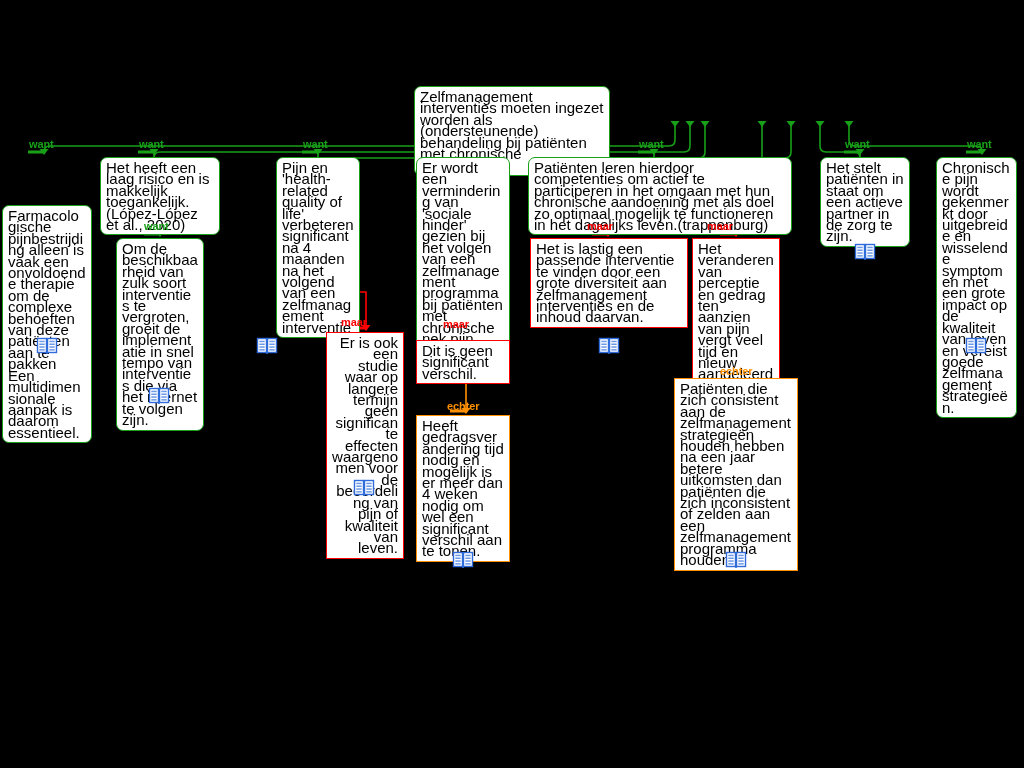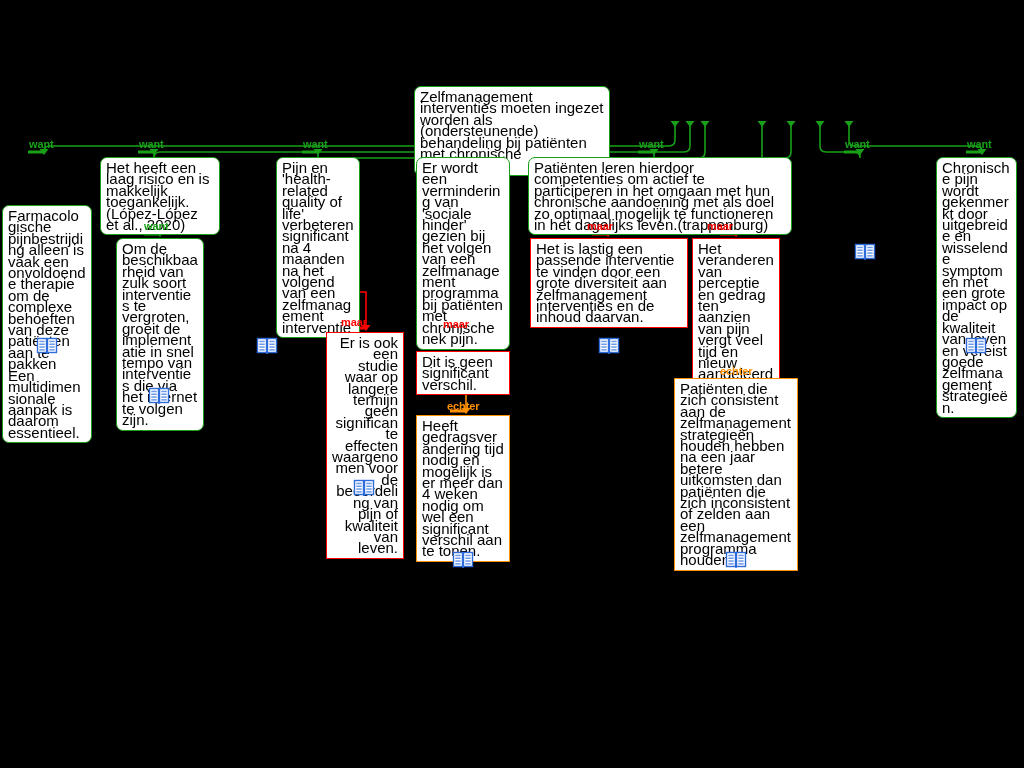--- a/index.html
+++ b/index.html
@@ -124,27 +124,28 @@
       <path d="M 731.5 371 L 740.5 371 L 736 377 Z" fill="#ff9000"></path>
       <path d="M 720 374 L 735 374" stroke="#ff9000" stroke-width="3" fill="none"></path>
     </svg>
 <div class="node green" style="left: 414px; top: 86px; width: 196px; min-height: 36px;">Zelfmanagement interventies moeten ingezet worden als (ondersteunende) behandeling bij patiënten met chronische pijnklachten</div>
     <div class="node green" style="left: 2px; top: 157px; width: 90px; min-height: 124px; margin-top: 48px;">Farmacologische pijnbestrijding alleen is vaak een onvoldoende therapie om de complexe behoeften van deze patiënten aan te pakken Een multidimensionale aanpak is daarom essentieel.</div>
     <div class="node green" style="left: 100px; top: 157px; width: 120px; min-height: 50px;">Het heeft een laag risico en is makkelijk toegankelijk.(López-López et al., 2020)</div>
     <div class="node green" style="left: 116px; top: 238px; width: 88px; min-height: 110px;">Om de beschikbaarheid van zulk soort interventies te vergroten, groeit de implementatie in snel tempo van interventies die via het internet te volgen zijn.</div>
     <div class="node green" style="left: 276px; top: 157px; width: 84px; min-height: 88px;">Pijn en 'health-related quality of life' verbeteren significant na 4 maanden na het volgend van een zelfmanagement interventie</div>
     <div class="node red" style="left: 326px; top: 332px; width: 78px; min-height: 100px; text-align: right;">Er is ook een studie waar op langere termijn geen significante effecten waargenomen voor de beoordeling van pijn of kwaliteit van leven.</div>
     <div class="node green" style="left: 416px; top: 157px; width: 94px; min-height: 96px;">Er wordt een vermindering van 'sociale hinder' gezien bij het volgen van een zelfmanagement programma bij patiënten met chronische nek pijn.</div>
-    <div class="node red" style="left: 416px; top: 351px; width: 94px; min-height: 36px;">Dit is geen significant verschil.</div>
+    <div class="node red" style="left: 416px; top: 340px; width: 94px; min-height: 36px;">Dit is geen significant verschil.</div>
     <div class="node orange" style="left: 416px; top: 415px; width: 94px; min-height: 90px;">Heeft gedragsverandering tijd nodig en mogelijk is er meer dan 4 weken nodig om wel een significant verschil aan te tonen.</div>
     <div class="node green" style="left: 528px; top: 157px; width: 264px; min-height: 48px;">Patiënten leren hierdoor competenties om actief te participeren in het omgaan met hun chronische aandoening met als doel zo optimaal mogelijk te functioneren in het dagelijks leven.(trappenburg)</div>
     <div class="node red" style="left: 530px; top: 238px; width: 158px; min-height: 62px;">Het is lastig een passende interventie te vinden door een grote diversiteit aan zelfmanagement interventies en de inhoud daarvan.</div>
     <div class="node red" style="left: 692px; top: 238px; width: 88px; min-height: 100px;">Het veranderen van perceptie en gedrag ten aanzien van pijn vergt veel tijd en nieuw aangeleerd gedrag is moeilijk vol te houden.
 (Nost.2018)</div>
     <div class="node orange" style="left: 674px; top: 378px; width: 124px; min-height: 104px;">Patiënten die zich consistent aan de zelfmanagementstrategieën houden hebben na een jaar betere uitkomsten dan patiënten die zich inconsistent of zelden aan een zelfmanagement programma houden.</div>
+    <div class="node green" style="left: 820px; top: 157px; width: 90px; min-height: 48px;">Het stelt patiënten in staat om een actieve partner in de zorg te zijn.</div>
     <div class="node green" style="left: 936px; top: 157px; width: 81px; min-height: 124px;">Chronische pijn wordt gekenmerkt door uitgebreide en wisselende symptomen met een grote impact op de kwaliteit van leven en vereist goede zelfmanagement strategieën.</div>
     <div class="edge-label green" style="left: 29px; top: 140px;">want</div>
     <div class="edge-label green" style="left: 139px; top: 140px;">want</div>
     <div class="edge-label green" style="left: 144px; top: 222px;">want</div>
     <div class="edge-label green" style="left: 303px; top: 140px;">want</div>
     <div class="edge-label green" style="left: 639px; top: 140px;">want</div>
     <div class="edge-label green" style="left: 845px; top: 140px;">want</div>
     <div class="edge-label green" style="left: 967px; top: 140px;">want</div>
     <div class="edge-label red" style="left: 341px; top: 318px;">maar</div>
     <div class="edge-label red" style="left: 443px; top: 320px;">maar</div>

